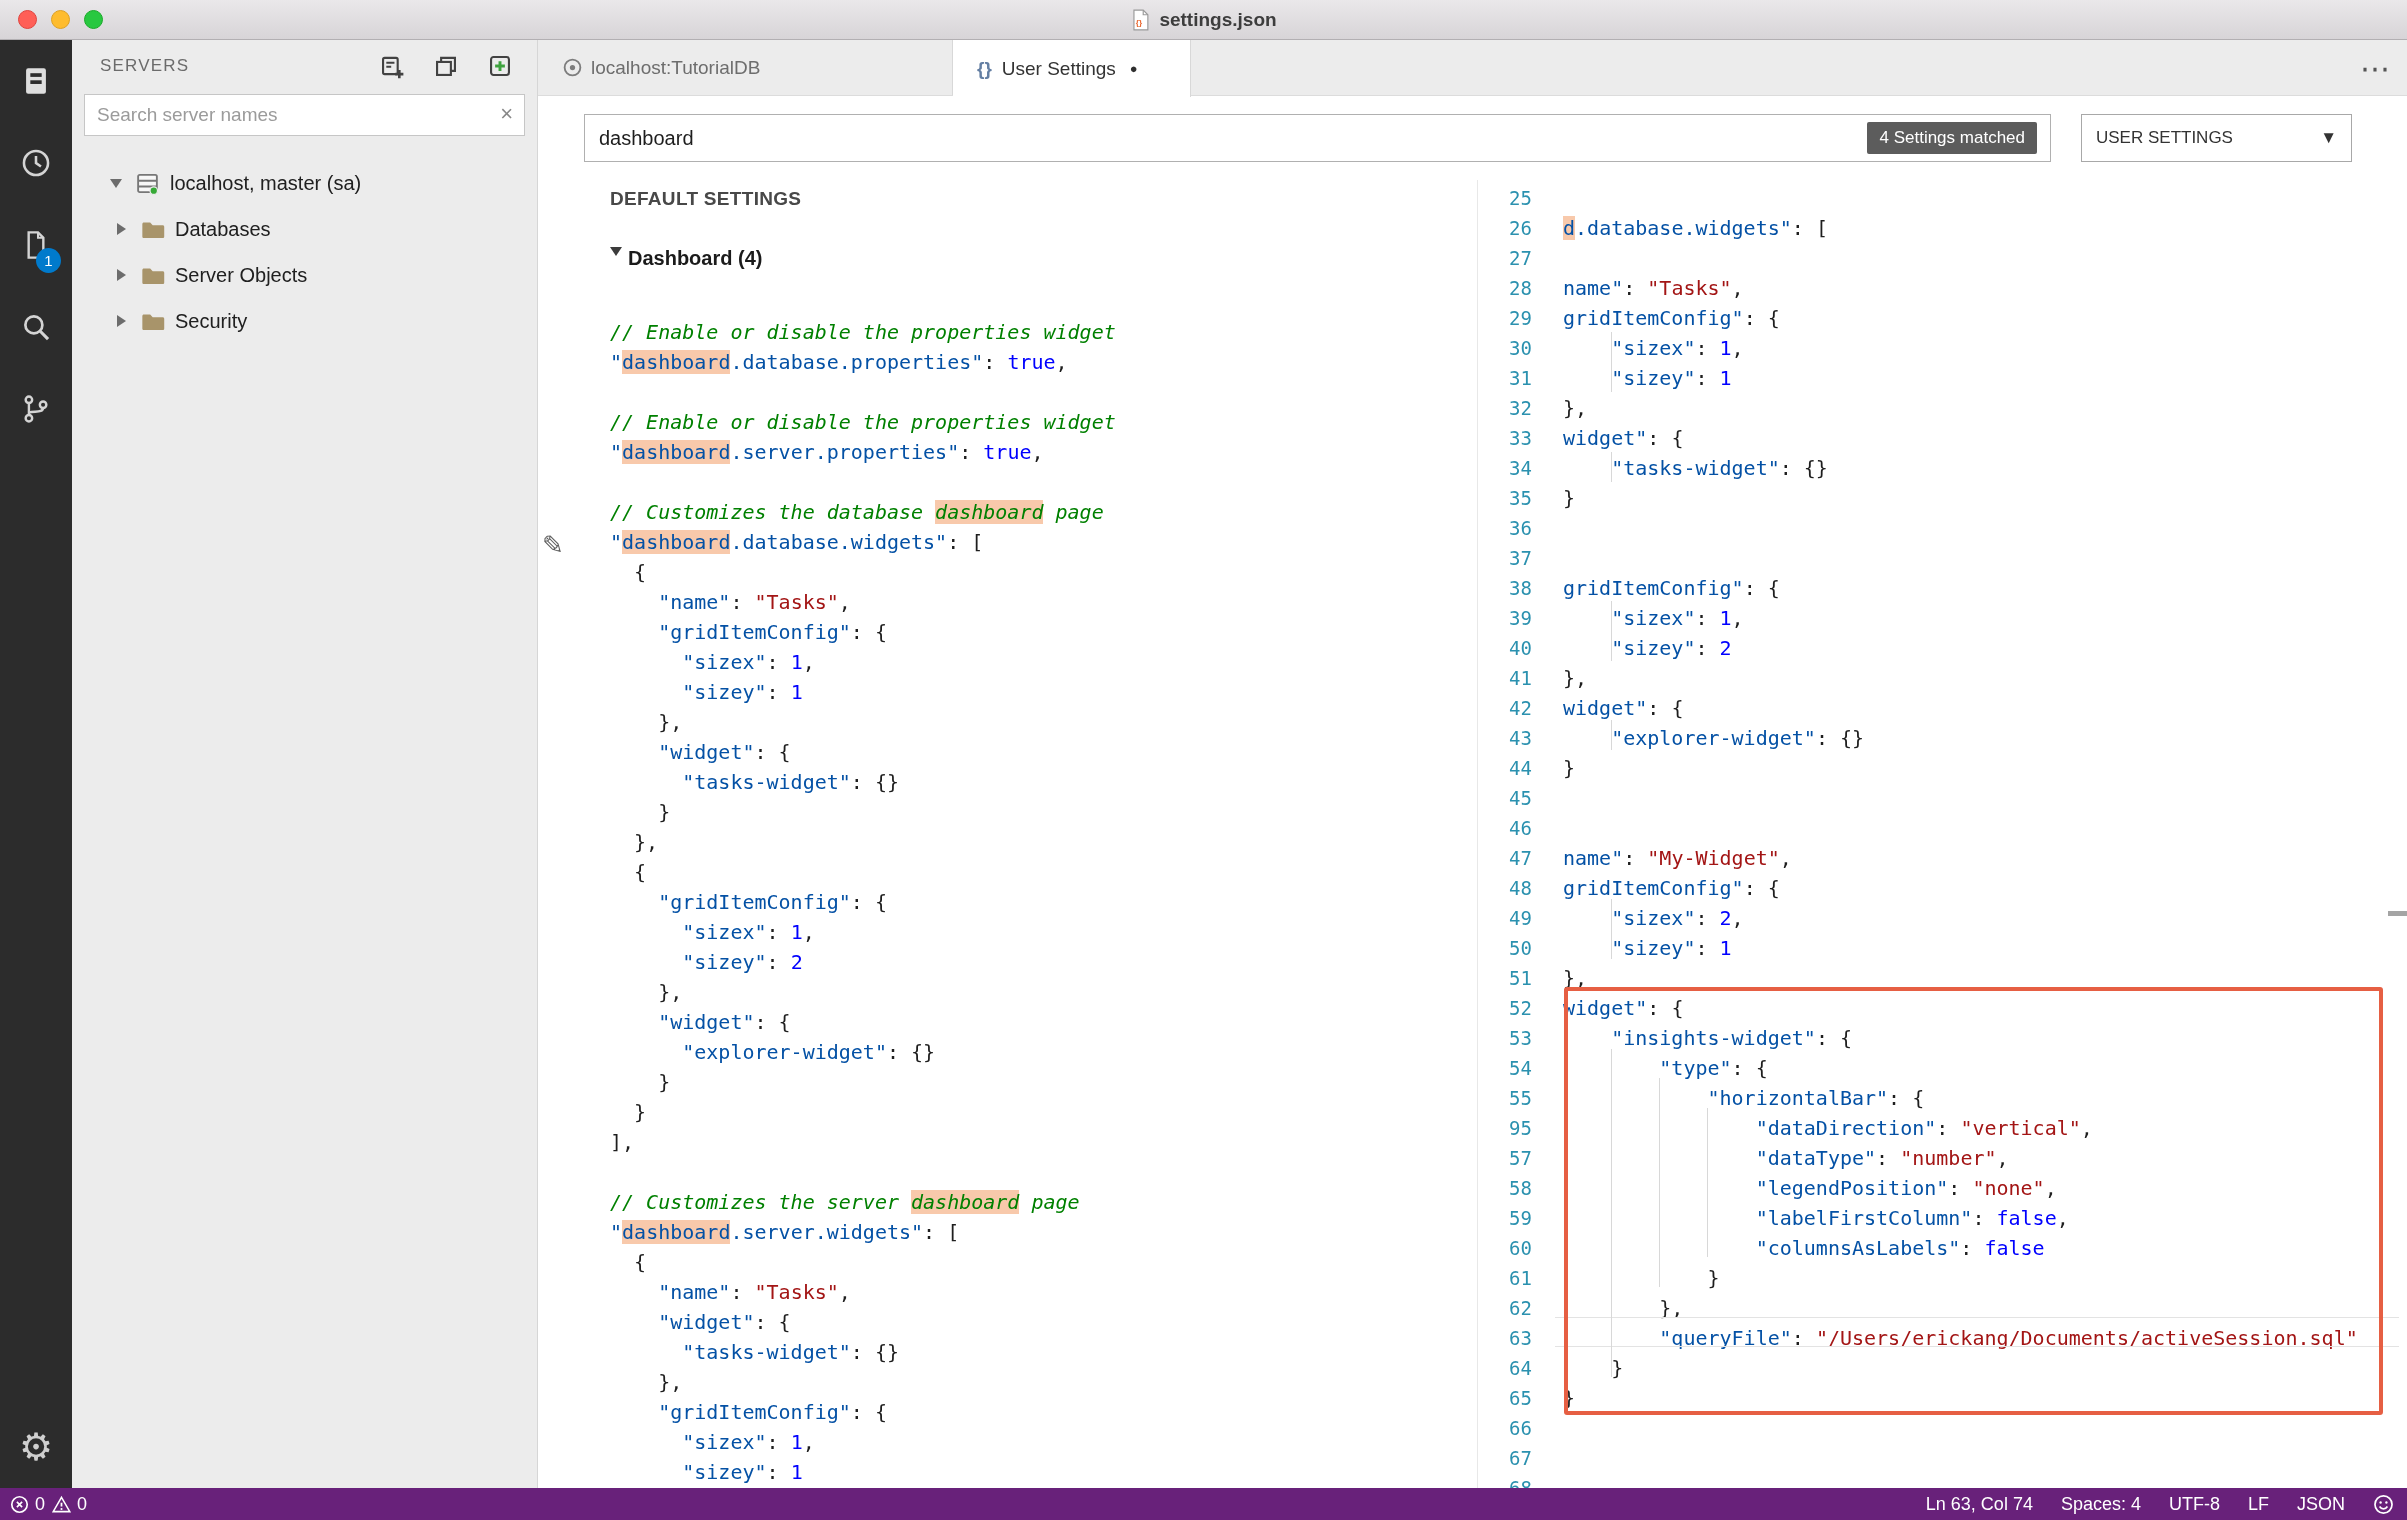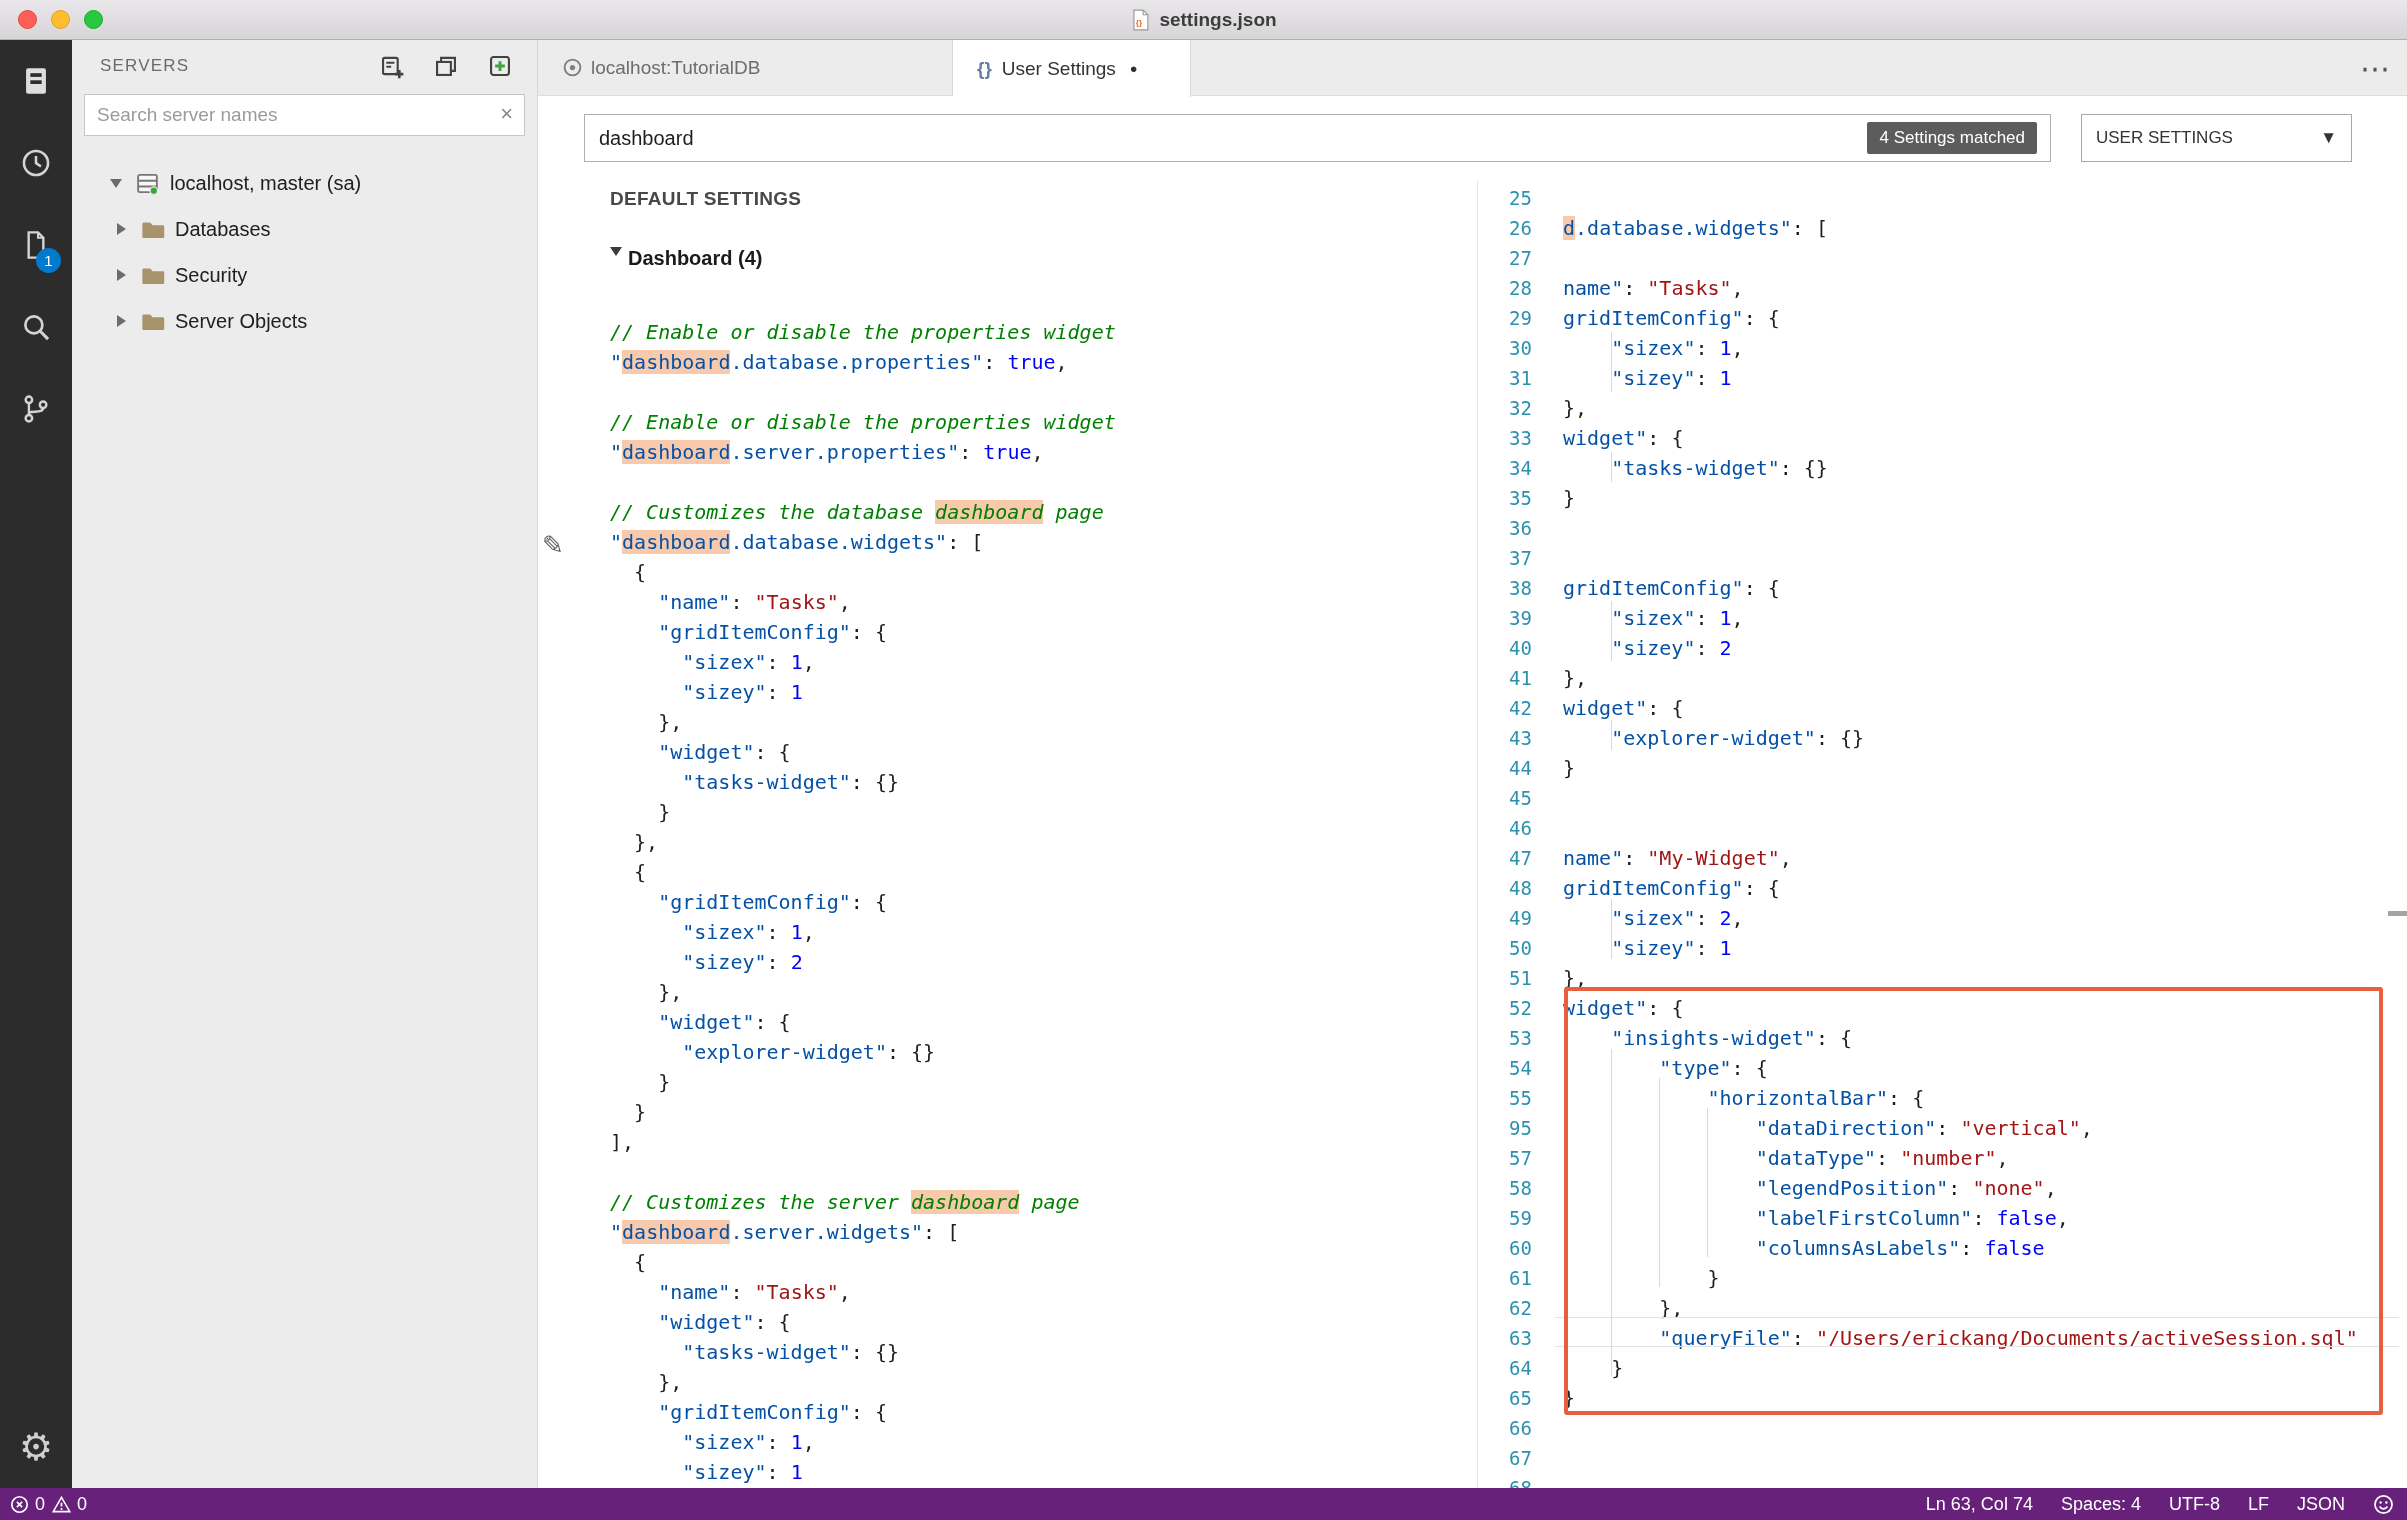--- a/index.html
+++ b/index.html
@@ -227,30 +227,30 @@
             </span>
             <span class="tree-label">Databases</span>
           </div>
           <div class="tree-row child">
             <span class="twisty collapsed"></span>
             <span class="tree-icon">
               <svg width="25" height="25" viewBox="0 0 16 16">
                 <path d="M1.5 4.5c0-.6.4-1 1-1h4l1.6 1.8h6.4c.6 0 1 .4 1 1v6.2c0 .6-.4 1-1 1h-12c-.6 0-1-.4-1-1z" fill="#a8946a"></path>
               </svg>
             </span>
-            <span class="tree-label">Security</span>
+            <span class="tree-label">Server Objects</span>
           </div>
           <div class="tree-row child">
             <span class="twisty collapsed"></span>
             <span class="tree-icon">
               <svg width="25" height="25" viewBox="0 0 16 16">
                 <path d="M1.5 4.5c0-.6.4-1 1-1h4l1.6 1.8h6.4c.6 0 1 .4 1 1v6.2c0 .6-.4 1-1 1h-12c-.6 0-1-.4-1-1z" fill="#a8946a"></path>
               </svg>
             </span>
-            <span class="tree-label">Server Objects</span>
+            <span class="tree-label">Security</span>
           </div>
         </div>
     </aside>
 
     <section class="editor">
       <div class="tabbar">
         <div class="tab tab-1">
           <span style="display:flex">
             <svg width="21" height="21" viewBox="0 0 16 16">
                 <circle cx="8" cy="8" r="6" fill="none" stroke="#7d7d7d" stroke-width="1.4"></circle>

